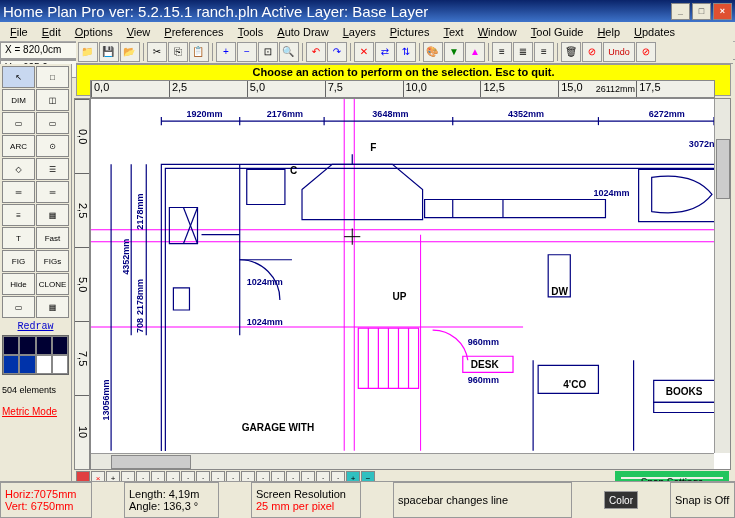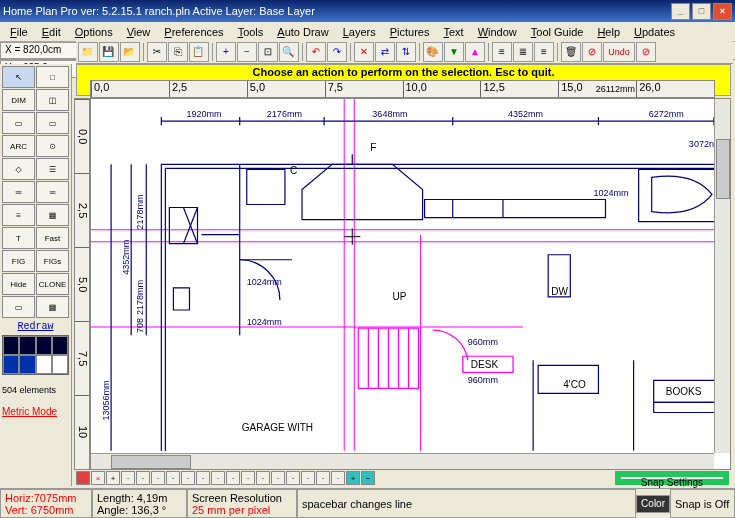--- a/index.html
+++ b/index.html
@@ -1,19 +1,19 @@
 <!DOCTYPE html>
 <html><head>
 <meta charset="utf-8">
 <style>
 * { margin: 0; padding: 0; box-sizing: border-box; font-family: Tahoma, Arial, sans-serif; font-size: 11px; }
 body { background: #ece9d8; width: 735px; height: 518px; overflow: hidden; position: relative; }
 
 .titlebar { background: linear-gradient(#0a246a, #3e73ca); height: 22px; display: flex; align-items: center; padding: 0 3px; color: white; }
-.titlebar-text { flex: 1; font-weight: normal; font-size: 11px; }
+.titlebar-text { flex: 1; font-weight: normal; font-size: 15px; }
 .titlebar-btns { display: flex; gap: 2px; }
 .tbtn { width: 19px; height: 17px; background: #ece9d8; border: 1px solid #888; display: flex; align-items: center; justify-content: center; font-size: 9px; font-weight: bold; color: #444; cursor: pointer; }
 .tbtn.close { background: #e05030; color: white; }
 
 .menubar { background: #ece9d8; height: 20px; display: flex; align-items: center; padding: 0 3px; border-bottom: 1px solid #aaa; }
 .menu-item { padding: 2px 7px; cursor: pointer; }
 .menu-item u { text-decoration: underline; }
 
 .coords { height: 18px; display: flex; border-bottom: 1px solid #999; }
 .coord-box { background: #f8f8f0; border: 1px solid #999; padding: 1px 4px; font-size: 10px; margin-right: 1px; width: 97px; }
@@ -31,38 +31,38 @@
 .left-toolbox { position: absolute; top: 64px; left: 0; width: 72px; background: #ece9d8; border-right: 1px solid #999; bottom: 32px; padding: 2px; }
 .tool-grid { display: grid; grid-template-columns: 1fr 1fr; gap: 1px; }
 .lt-btn { height: 22px; border: 1px solid #888; background: #f4f4ec; display: flex; align-items: center; justify-content: center; font-size: 8px; cursor: pointer; overflow: hidden; }
 .lt-btn.sel { background: #c8d8f0; }
 .redraw { width: 100%; text-align: center; color: #0000cc; text-decoration: underline; padding: 3px 0; cursor: pointer; font-size: 10px; font-family: Liberation Mono, monospace; }
 .palette { display: grid; grid-template-columns: repeat(4, 1fr); height: 40px; border: 1px solid #666; }
 .pal-cell { border: 1px solid #888; }
 .elem-count { font-size: 9px; padding: 10px 0; }
 .metric { color: red; font-size: 10px; text-decoration: underline; padding: 1px 0; cursor: pointer; }
 
-.canvas-wrap { position: absolute; top: 98px; left: 90px; right: 4px; bottom: 48px; background: white; border: 1px solid #888; overflow: hidden; }
+.canvas-wrap { position: absolute; top: 98px; left: 90px; right: 4px; bottom: 48px; background: white; border: 1px solid #888; overflow: hidden; font-weight: bold; }
 .vscroll { position: absolute; right: 0; top: 0; bottom: 16px; width: 16px; background: #e8e8e0; border-left: 1px solid #999; }
 .hscroll { position: absolute; left: 0; right: 16px; bottom: 0; height: 16px; background: #e8e8e0; border-top: 1px solid #999; }
 .vscroll-thumb { position: absolute; top: 40px; left: 1px; width: 14px; height: 60px; background: #ccc; border: 1px solid #888; }
 .hscroll-thumb { position: absolute; left: 20px; top: 1px; height: 14px; width: 80px; background: #ccc; border: 1px solid #888; }
 .ruler-v { position: absolute; top: 98px; left: 74px; width: 16px; bottom: 48px; background: #f0f0e8; border: 1px solid #888; display: flex; flex-direction: column; font-size: 9px; }
 .ruler-v span { flex: 1; writing-mode: vertical-rl; text-align: center; border-top: 1px solid #666; }
 
 .floorplan { position: absolute; inset: 0 16px 16px 0; }
 .floorplan line, .floorplan rect, .floorplan path { vector-effect: non-scaling-stroke; }
 .dim-text { font-size: 9px; fill: #000080; font-family: Arial; }
 .plan-text { font-size: 10px; fill: #000; font-family: Arial; }
 
 .bottom-toolbar { position: absolute; bottom: 32px; left: 74px; right: 4px; height: 16px; background: #ece9d8; display: flex; align-items: center; padding: 0 2px; gap: 1px; }
 .bb { width: 14px; height: 14px; border: 1px solid #888; background: #f0f0e8; font-size: 8px; display: flex; align-items: center; justify-content: center; cursor: pointer; }
 .snap-set { border: 6px solid #22c55e; padding: 0 20px; height: 14px; line-height: 12px; font-size: 10px; background: #f0f0e8; cursor: pointer; }
 
-.statusbar { position: absolute; bottom: 0; left: 0; right: 0; height: 30px; background: #ece9d8; border-top: 1px solid #999; display: flex; }
+.statusbar { position: absolute; bottom: 0; left: 0; right: 0; height: 37px; background: #ece9d8; border-top: 1px solid #999; display: flex; gap: 32px; }
 .status-cell { border: 1px solid #999; padding: 1px 4px; font-size: 10px; display: flex; flex-direction: column; justify-content: center; }
 .red { color: red; }
 .status-cell.btn { background: #333; color: white; align-self: center; height: 18px; padding: 0 4px; cursor: pointer; }
 </style>
 </head>
 <body>
 
 <div class="titlebar">
   <span class="titlebar-text">Home Plan Pro ver: 5.2.15.1      ranch.pln          Active Layer: Base Layer</span>
   <div class="titlebar-btns">
@@ -134,21 +134,21 @@
 <div class="action-bar">Choose an action to perform on the selection. Esc to quit.</div>
 
 <div class="ruler-h" id="rulerh">
     <span>0,0</span>
     <span>2,5</span>
     <span>5,0</span>
     <span>7,5</span>
     <span>10,0</span>
     <span>12,5</span>
     <span>15,0</span>
-    <span>26,0</span>
+    <span>17,5</span>
   </div>
 <div class="ruler-tag">26112mm</div>
 
 <div class="left-toolbox">
   <div class="tool-grid" id="ltgrid">
       <div class="lt-btn sel">↖</div>
       <div class="lt-btn">□</div>
       <div class="lt-btn">DIM</div>
       <div class="lt-btn">◫</div>
       <div class="lt-btn">▭</div>

